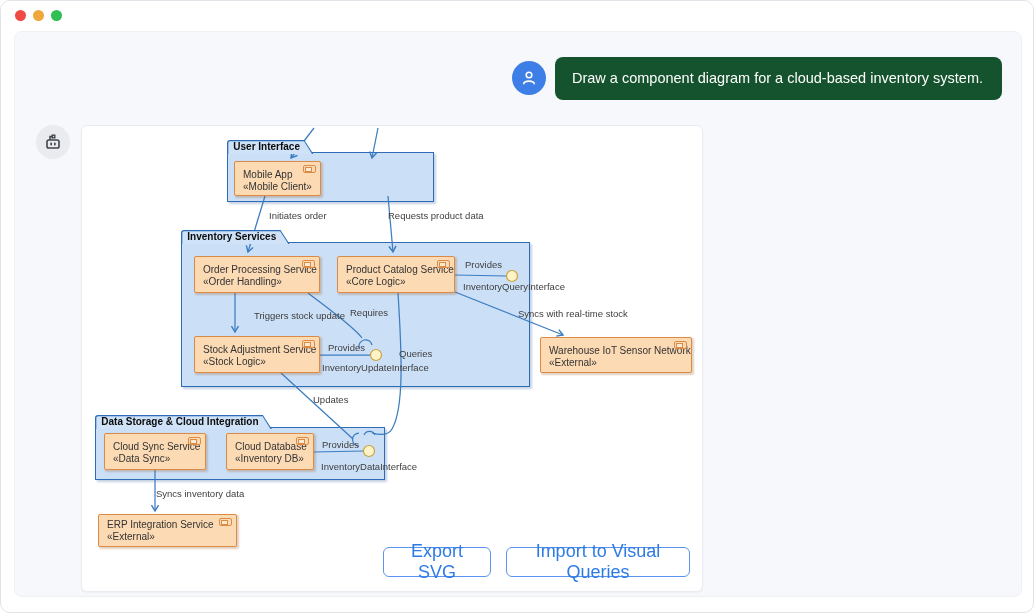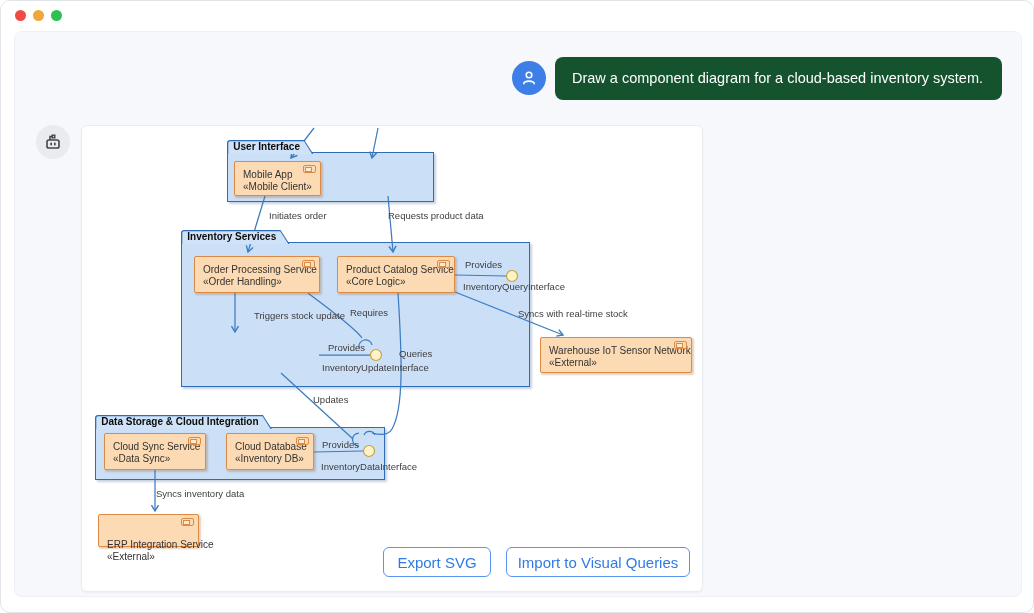--- a/index.html
+++ b/index.html
@@ -25,21 +25,21 @@
 
   .component{position:absolute;z-index:4;background:#fcdab4;border:1.3px solid #dc8b47;border-radius:2px;box-shadow:1.5px 1.5px 2px rgba(150,90,30,.28);box-sizing:border-box;padding:7px 2px 0 8px;}
   .comp-name,.comp-stereo{font-size:10px;line-height:12px;color:#333;white-space:nowrap;}
   .comp-icon{position:absolute;top:3px;right:4px;width:13px;height:8px;border:1.2px solid #dc8b47;border-radius:2px;background:#fcdab4;box-sizing:border-box;}
   .comp-icon::before{content:"";position:absolute;left:1px;top:1px;width:4.5px;height:3px;background:#fdebd4;border:0.8px solid #dc8b47;}
 
   .edges{position:absolute;left:0;top:0;z-index:2;}
   .elabel{position:absolute;z-index:5;font-size:9.5px;color:#3d3d3d;white-space:nowrap;}
   .ilabel{position:absolute;z-index:5;font-size:9.5px;color:#3d3d3d;white-space:nowrap;}
 
-  .btn{position:absolute;top:421px;height:30px;z-index:6;background:#fff;border:1px solid #5b93f0;border-radius:6px;color:#2e7be5;font-size:15px;font-family:"Liberation Sans",sans-serif;display:flex;align-items:center;justify-content:center;cursor:pointer;box-sizing:border-box;}
+  .btn{position:absolute;top:421px;height:30px;z-index:6;background:#fff;border:1px solid #5b93f0;border-radius:6px;color:#2e7be5;font-size:18px;font-family:"Liberation Sans",sans-serif;display:flex;align-items:center;justify-content:center;cursor:pointer;box-sizing:border-box;}
   .btn-export{left:301px;width:108px;}
   .btn-import{left:424px;width:184px;}
 </style>
 </head>
 <body>
 
 <div class="window">
   <div class="titlebar">
     <span class="dot red" style="background:#ef4b45"></span>
     <span class="dot yellow" style="background:#eda73b"></span>
@@ -121,36 +121,41 @@
       <div class="component" style="left:112px;top:130px;width:126px;height:37px;">
         <span class="comp-icon"></span>
         <div class="comp-name">Order Processing Service</div>
         <div class="comp-stereo">«Order Handling»</div>
       </div>
       <div class="component" style="left:255px;top:130px;width:118px;height:37px;">
         <span class="comp-icon"></span>
         <div class="comp-name">Product Catalog Service</div>
         <div class="comp-stereo">«Core Logic»</div>
       </div>
+      <div class="component" style="left:112px;top:210px;width:126px;height:37px;">
+        <span class="comp-icon"></span>
+        <div class="comp-name">Stock Adjustment Service</div>
+        <div class="comp-stereo">«Stock Logic»</div>
+      </div>
       <div class="component" style="left:458px;top:211px;width:152px;height:36px;">
         <span class="comp-icon"></span>
         <div class="comp-name">Warehouse IoT Sensor Network</div>
         <div class="comp-stereo">«External»</div>
       </div>
       <div class="component" style="left:22px;top:307px;width:102px;height:37px;">
         <span class="comp-icon"></span>
         <div class="comp-name">Cloud Sync Service</div>
         <div class="comp-stereo">«Data Sync»</div>
       </div>
       <div class="component" style="left:144px;top:307px;width:88px;height:37px;">
         <span class="comp-icon"></span>
         <div class="comp-name">Cloud Database</div>
         <div class="comp-stereo">«Inventory DB»</div>
       </div>
-      <div class="component" style="left:16px;top:388px;width:101px;height:33px;padding-top:24px;">
+      <div class="component" style="left:16px;top:388px;width:139px;height:33px;padding-top:4px;">
         <span class="comp-icon"></span>
         <div class="comp-name">ERP Integration Service</div>
         <div class="comp-stereo">«External»</div>
       </div>
 
       <div class="elabel" style="left:187px;top:84px;">Initiates order</div>
       <div class="elabel" style="left:306px;top:84px;">Requests product data</div>
       <div class="elabel" style="left:172px;top:184px;">Triggers stock update</div>
       <div class="elabel" style="left:268px;top:181px;">Requires</div>
       <div class="elabel" style="left:317px;top:222px;">Queries</div>

